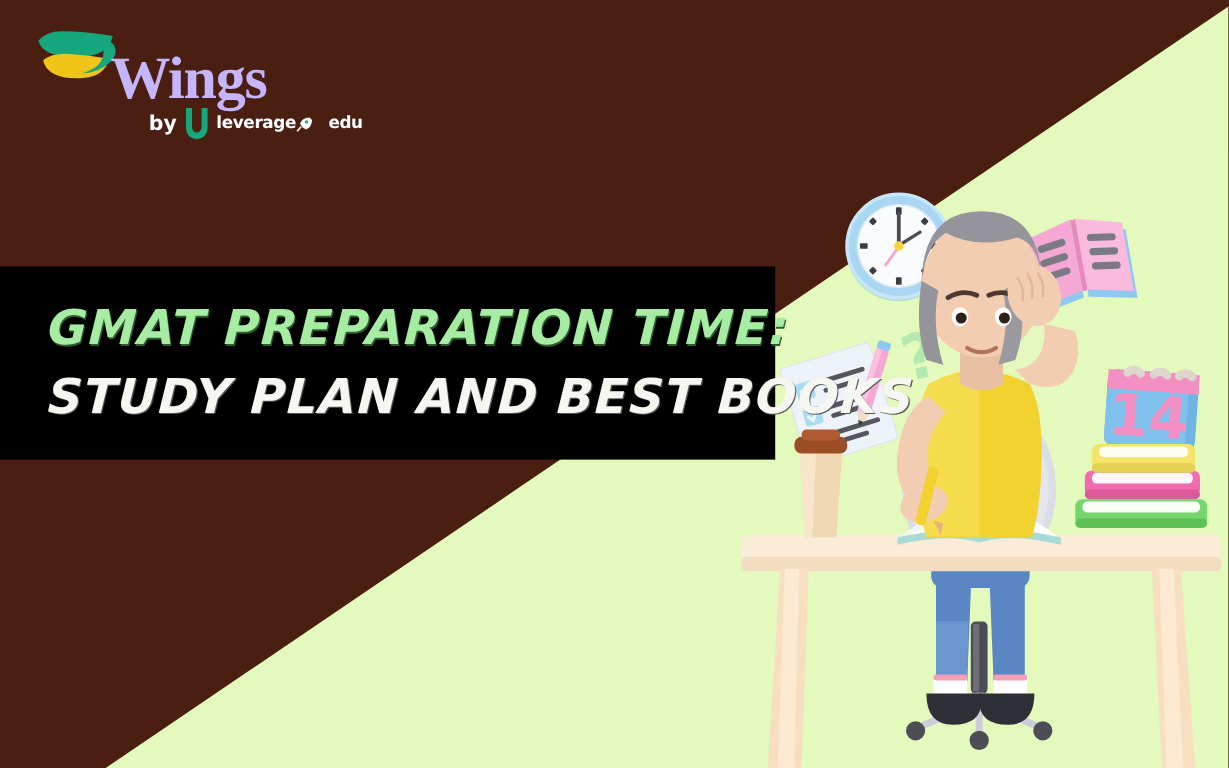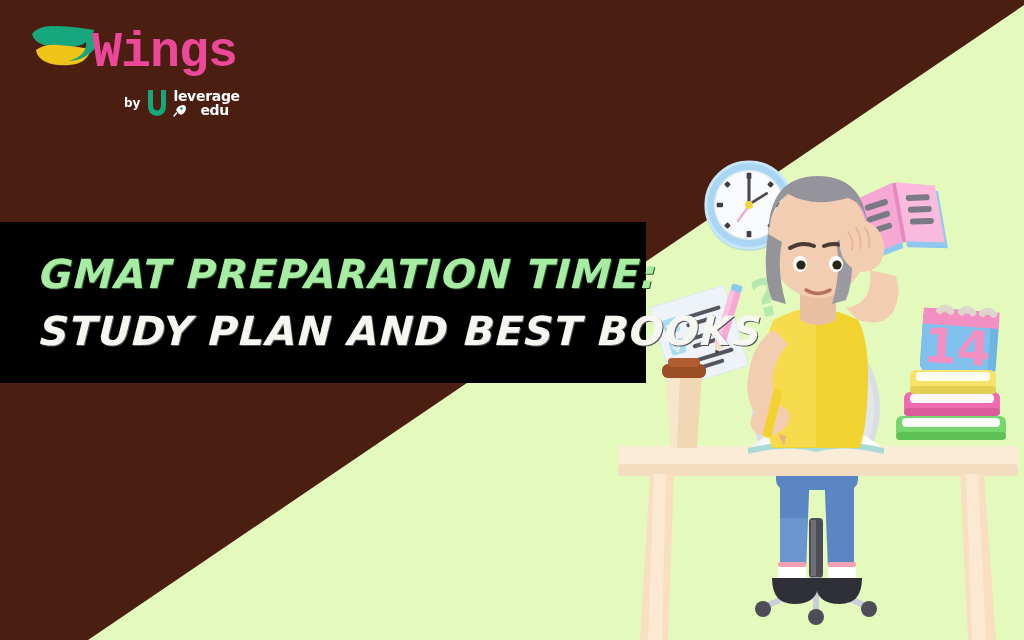--- a/index.html
+++ b/index.html
@@ -42,45 +42,45 @@
     position: relative;
     height: 66px;
   }
   .wing-mark {
     position: absolute;
     left: 2px; top: 6px;
     width: 68px; height: 52px;
   }
   .logo-word {
     position: absolute;
-    left: 64px; top: 4px;
+    left: 64px; top: 16px;
     font-size: 50px;
     font-weight: 700;
-    color: #ec4899;
+    color: #c4b5fd;
     letter-spacing: -1px;
     line-height: 62px;
-    font-family: Liberation Mono, monospace;
+    font-family: Liberation Serif, serif;
   }
   .logo-sub {
     position: absolute;
     left: 96px; top: 70px;
     display: flex;
     align-items: center;
     gap: 5px;
   }
   .logo-by {
     color: #ffffff;
-    font-size: 12px;
+    font-size: 17px;
     font-weight: 600;
     font-family: "DejaVu Sans", sans-serif;
     margin-right: 1px;
   }
   .lev-mark { width: 22px; height: 30px; }
   .lev-words {
-    display: flex; flex-direction: column;
+    display: flex; flex-direction: row;
     line-height: 1.0;
   }
   .lev-words span {
     color: #ffffff;
     font-size: 14px;
     font-weight: 700;
     font-family: "DejaVu Sans", sans-serif;
     letter-spacing: -0.3px;
   }
   .lev-edu-row { display: flex; align-items: center; gap: 14px; }

